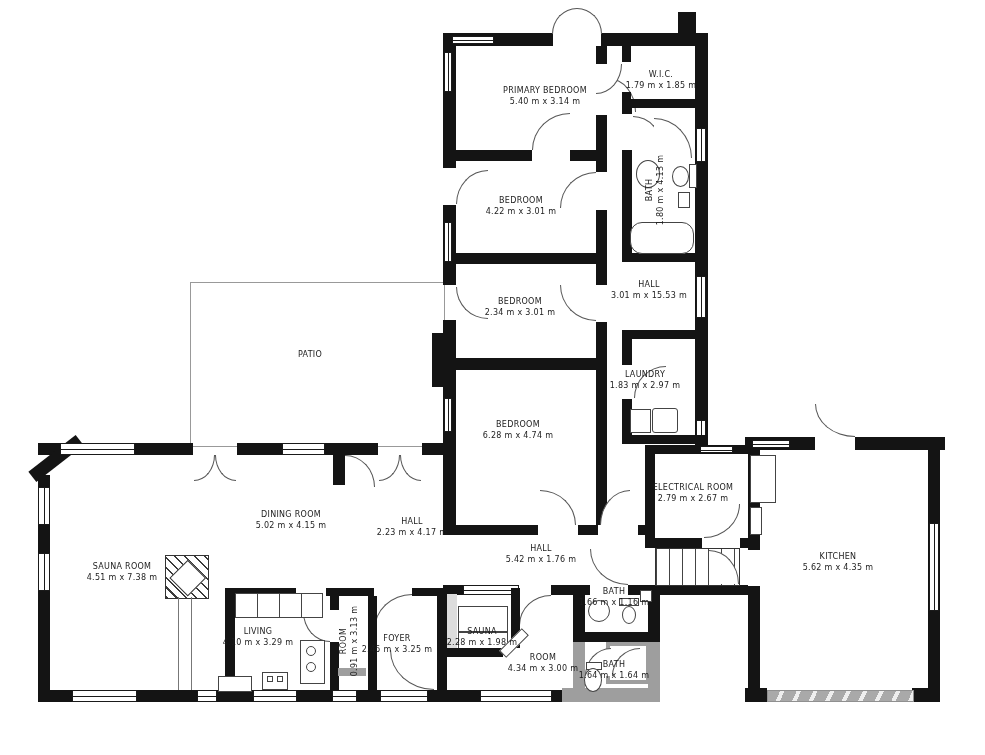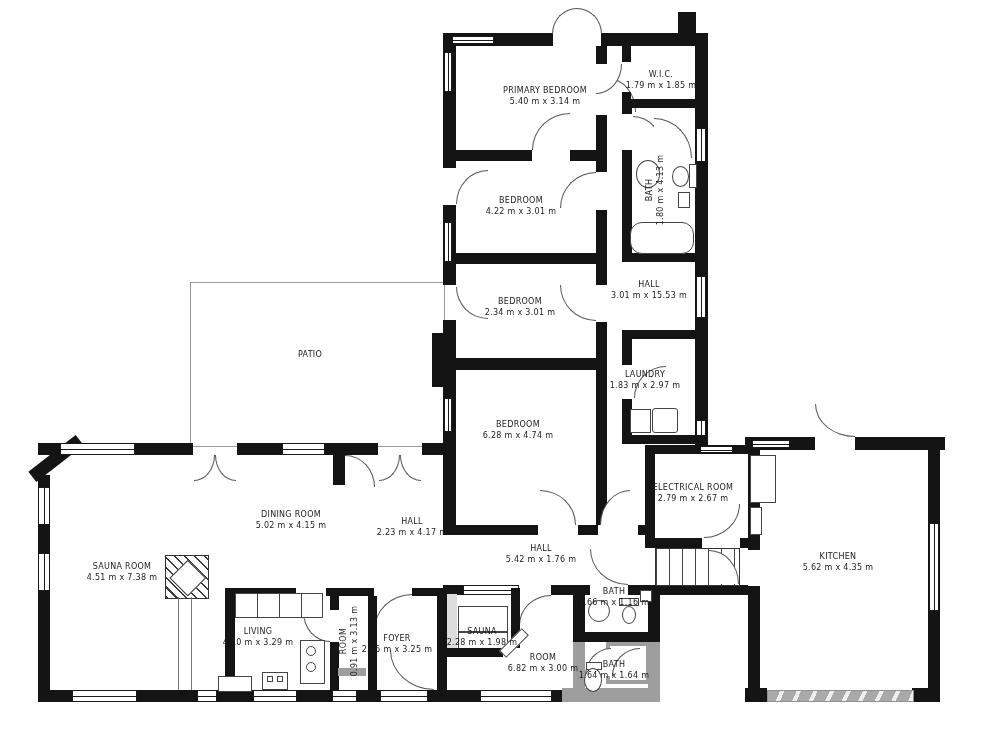--- a/index.html
+++ b/index.html
@@ -298,20 +298,20 @@
   <div class="lbl" style="left:397px;top:645px">
       <div class="rn">FOYER</div>
       <div class="rd">2.45 m x 3.25 m</div>
     </div>
   <div class="lbl" style="left:482px;top:638px">
       <div class="rn">SAUNA</div>
       <div class="rd">2.28 m x 1.98 m</div>
     </div>
   <div class="lbl" style="left:543px;top:664px">
       <div class="rn">ROOM</div>
-      <div class="rd">6.82 m x 3.00 m</div>
+      <div class="rd">4.34 m x 3.00 m</div>
     </div>
   <div class="lbl" style="left:614px;top:671px">
       <div class="rn">BATH</div>
       <div class="rd">1.64 m x 1.64 m</div>
     </div>
 
 </div>
 
 </body></html>

